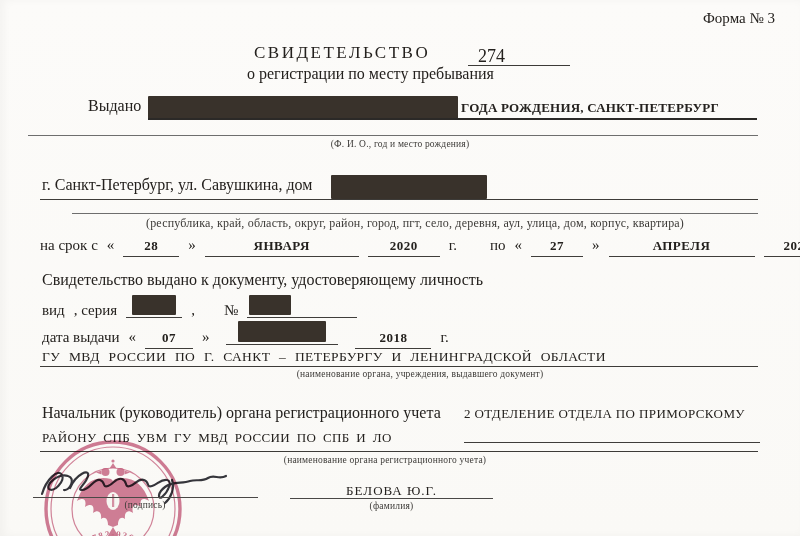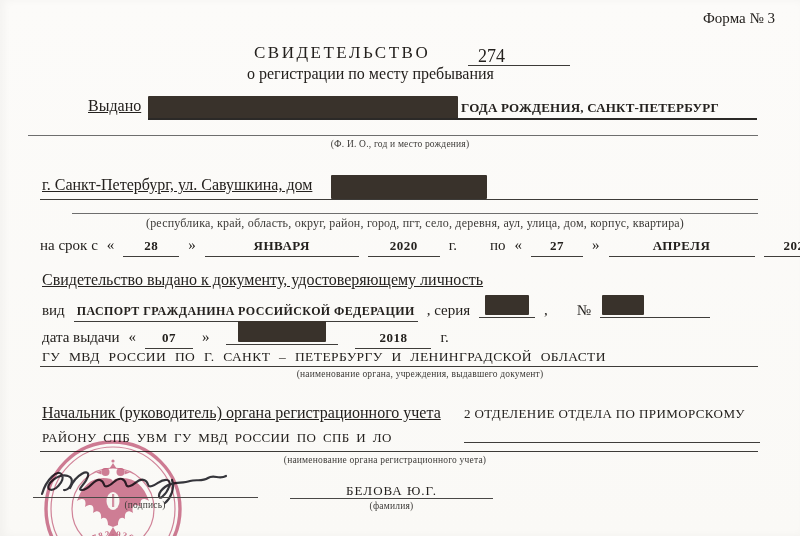--- a/index.html
+++ b/index.html
@@ -12,21 +12,21 @@
   }
   .abs { position:absolute; }
   .rule { position:absolute; border-top:1px solid #6e6e6e; height:0; }
   .rule.med { border-top:1.5px solid #3d3b38; }
   .rule.heavy { border-top:2px solid #2b2927; }
   .caption { position:absolute; font-size:9.5px; color:#3c3a37; text-align:center; letter-spacing:0.2px; white-space:nowrap; }
   .redact { background:#39322b; border-radius:1px; display:inline-block; }
   .redact.abs { position:absolute; }
   .row { position:absolute; display:flex; align-items:baseline; gap:9px; white-space:nowrap; }
   .lbl { font-size:15px; }
-  .big { font-size:16px;text-decoration:underline; }
+  .big { font-size:16px; }
   .q { font-size:15px; }
   .fill {
     font-weight:bold; font-size:13px; letter-spacing:0.5px; text-align:center;
     border-bottom:1.5px solid #3f3d3a; padding:0 3px 2px;
   }
   .ufill {
     border-bottom:1.5px solid #3f3d3a; display:inline-flex; align-items:flex-end;
     justify-content:center; padding-bottom:2px;
   }
   .caps { letter-spacing:0.4px; }
@@ -75,21 +75,20 @@
     <span class="q">»</span>
     <span class="fill" style="width:140px;">АПРЕЛЯ</span>
     <span class="fill" style="width:62px;">2020</span>
 
   </div>
 
   <div class="abs big" style="left:42px; top:271px;">Свидетельство выдано к документу, удостоверяющему личность</div>
 
   <div class="row" style="left:42px; top:295px;">
     <span class="lbl">вид</span>
-    <span class="fill caps" style="font-size:12px; min-width:228px;">ПАСПОРТ ГРАЖДАНИНА РОССИЙСКОЙ ФЕДЕРАЦИИ</span>
     <span class="lbl">, серия</span>
     <span class="ufill" style="width:56px;">
       <span class="redact" style="width:44px; height:20px;"></span>
     </span>
     <span class="lbl">,</span>
     <span class="lbl" style="margin-left:20px;">№</span>
     <span class="ufill" style="width:108px; justify-content:flex-start; padding-left:2px;">
       <span class="redact" style="width:42px; height:20px;"></span>
     </span>
   </div>

